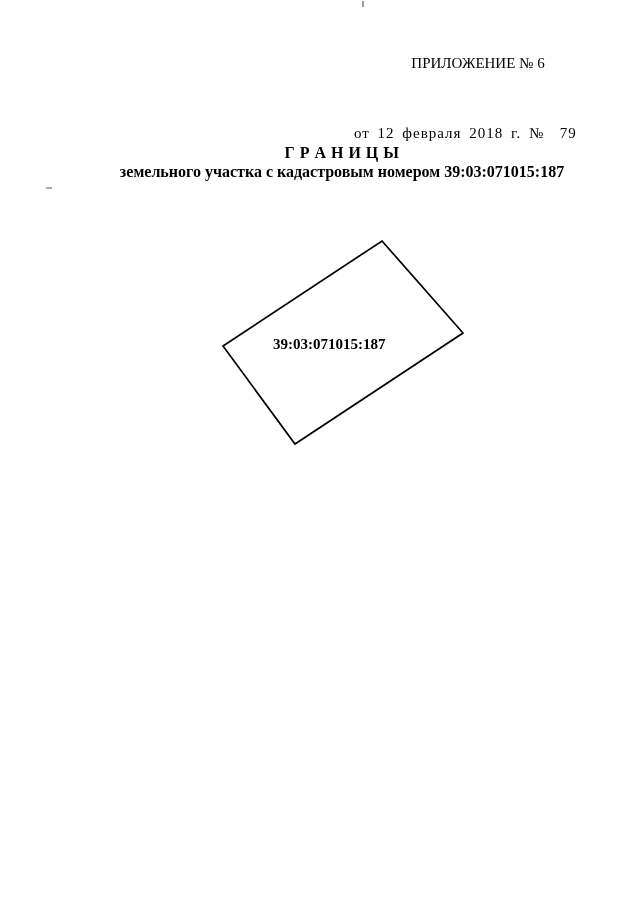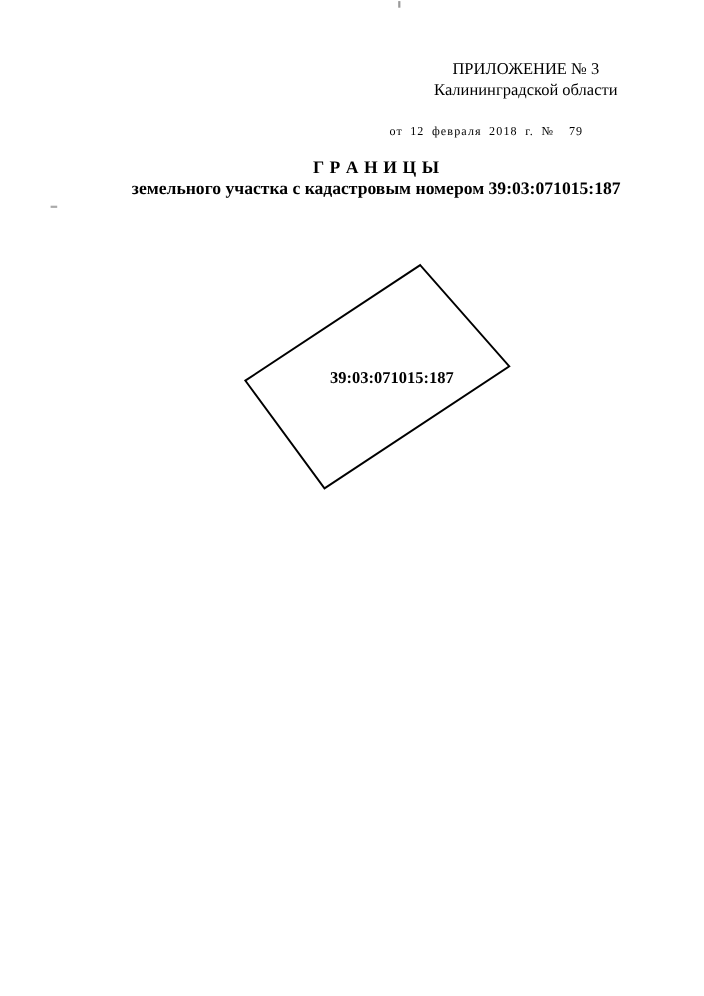--- a/index.html
+++ b/index.html
@@ -21,23 +21,23 @@
     top: 54px;
     left: 337px;
     width: 282px;
     text-align: center;
     font-size: 15px;
     line-height: 19px;
     font-weight: normal;
   }
   .date-line {
     position: absolute;
-    top: 111px;
+    top: 124px;
     left: 354px;
-    font-size: 11px;
+    font-size: 15px;
     line-height: 19px;
     letter-spacing: 1px;
     word-spacing: 3px;
     white-space: pre;
   }
   .doc-title {
     position: absolute;
     top: 143px;
     left: 42px;
     width: 600px;
@@ -51,21 +51,21 @@
     letter-spacing: 0.5px;
   }
   svg.boundary {
     position: absolute;
     top: 0;
     left: 0;
   }
   .parcel-label {
     position: absolute;
     top: 336px;
-    left: 300px;
+    left: 273px;
     width: 102px;
     text-align: center;
     font-weight: bold;
     font-size: 15px;
     white-space: nowrap;
   }
   .artifact {
     position: absolute;
   }
   .artifact.top-tick {
@@ -85,22 +85,21 @@
 </style>
 </head>
 <body>
 
 <div class="page">
 
   <div class="artifact top-tick"></div>
   <div class="artifact left-dash"></div>
 
   <div class="doc-header">
-    <div>ПРИЛОЖЕНИЕ № 3</div>
-    <div>Калининградской области</div>
+    <div>ПРИЛОЖЕНИЕ № 6</div>
   </div>
 
   <div class="date-line">от 12 февраля 2018 г. №  79</div>
 
   <div class="doc-title">
     <div class="main-title">Г Р А Н И Ц Ы</div>
     <div class="sub-title">земельного участка с кадастровым номером 39:03:071015:187</div>
   </div>
 
   <svg class="boundary" width="640" height="905" viewBox="0 0 640 905">

